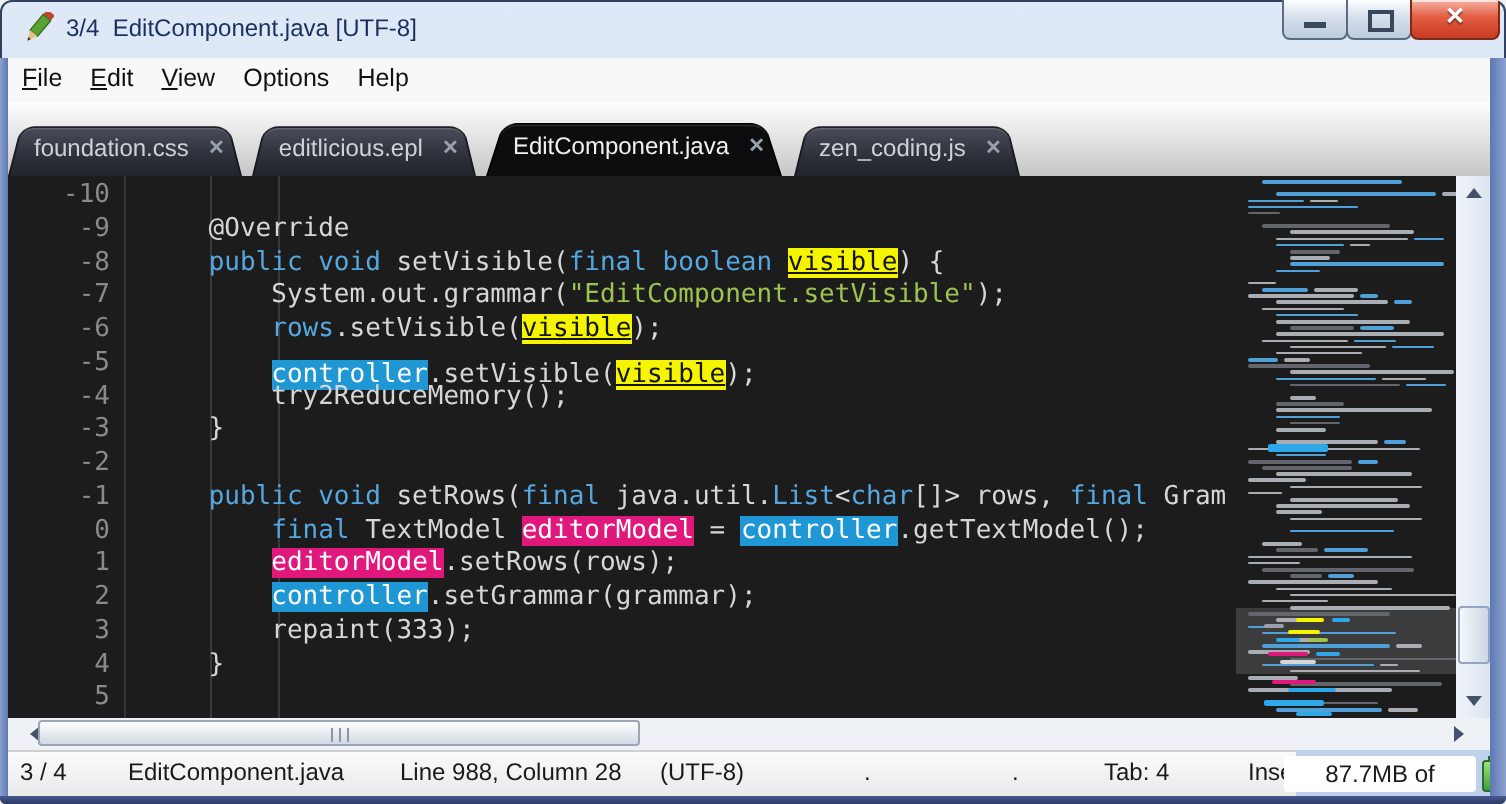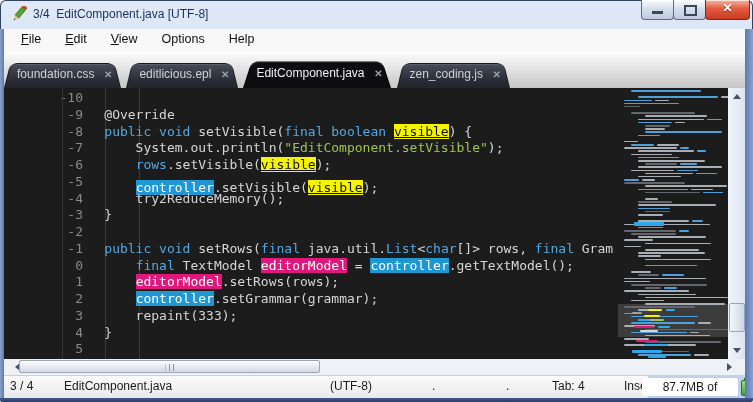--- a/index.html
+++ b/index.html
@@ -17,38 +17,38 @@
   .wbtn{position:absolute;top:0;height:19px;border:1px solid #5b6b84;border-top:none;
         border-radius:0 0 4px 4px;box-shadow:inset 0 1px 0 rgba(255,255,255,.65);cursor:default;}
   .wbtn-min{left:641px;width:31px;background:linear-gradient(#fbfdfe,#d6dfeb 45%,#bfccde);}
   .wbtn-max{left:673px;width:31px;background:linear-gradient(#fbfdfe,#d6dfeb 45%,#bfccde);}
   .wbtn-close{left:705px;width:43px;background:linear-gradient(#f6b5a6,#e25d42 45%,#c83a22);border-color:#7e2a15;
         color:#fff;font-size:12px;font-weight:bold;text-align:center;line-height:17px;text-shadow:0 1px 1px rgba(0,0,0,.5);}
   .glyph-min{position:absolute;left:10px;bottom:5px;width:11px;height:3px;background:#39485d;}
   .glyph-max{position:absolute;left:10px;top:5px;width:9px;height:7px;border:2px solid #39485d;background:transparent;}
   
   .menubar{position:absolute;left:4px;right:8px;top:29px;height:22px;background:#f8f8f8;font-size:12.5px;color:#111;}
-  .menu-item{display:inline-block;padding:3px 7px 0 17px;}
+  .menu-item{display:inline-block;padding:3px 7px 0 7px;}
   
   .tabstrip{position:absolute;left:4px;right:8px;top:51px;height:37px;
             background:linear-gradient(#fefefe,#c6c6c6);display:flex;align-items:flex-end;gap:5px;box-sizing:border-box;}
   .tab{position:relative;height:28px;padding:0 27px 0 13px;display:flex;align-items:center;
        color:#ced1d7;font-size:12px;white-space:nowrap;}
   .tab::before{content:"";position:absolute;inset:0;background:linear-gradient(#484d5a,#2a2d36 70%,#23252d);
        border:1px solid #171921;border-bottom:none;border-radius:8px 8px 0 0;
        transform:perspective(16px) rotateX(4deg);transform-origin:50% 100%;
        box-shadow:inset 0 1px 0 rgba(255,255,255,.14);}
   .tab.active{height:30px;color:#f0f0f0;}
   .tab.active::before{background:#0d0d10;border-color:#000;}
   .tab-label{position:relative;z-index:1;}
   .tab-close{position:absolute;right:9px;top:50%;transform:translateY(-50%);z-index:1;
        font-size:10px;font-weight:bold;color:#9aa0ab;}
   
   .editor{position:absolute;left:4px;top:88px;width:741px;height:271px;background:#1c1c1c;overflow:hidden;}
-  .gutter{position:absolute;left:0;top:0;width:54px;height:100%;margin-left:28px;}
+  .gutter{position:absolute;left:0;top:0;width:54px;height:100%;}
   .gut-num{position:absolute;right:3px;width:51px;text-align:right;
        font:13px "DejaVu Sans Mono",monospace;line-height:16.75px;color:#8a8a8a;}
   .vline{position:absolute;top:0;bottom:0;width:1px;background:#3a3a3a;}
   .gutter-sep{left:58px;background:#343434;}
   .guide-1{left:101px;} .guide-2{left:135px;}
   .code-area{position:absolute;left:69px;top:0;right:127px;height:100%;overflow:hidden;}
   .code-line{position:absolute;left:0;white-space:pre;font:13px "DejaVu Sans Mono",monospace;
        line-height:16.75px;height:16.75px;}
   .tok-p{color:#d6d6d6;} .tok-k{color:#55a7e0;} .tok-s{color:#9dc34f;}
   .tok-y{background:#f5f500;color:#141414;text-decoration:underline;}
@@ -156,21 +156,21 @@
         <div class="gut-num" style="top: 236.5px;">4</div>
         <div class="gut-num" style="top: 253.25px;">5</div>
       </div>
     <div class="vline gutter-sep"></div>
     <div class="vline guide-1"></div>
     <div class="vline guide-2"></div>
     <div class="code-area">
         <div class="code-line" style="top: 2px;"></div>
         <div class="code-line" style="top: 18.75px;"><span class="tok-p">    @Override</span></div>
         <div class="code-line" style="top: 35.5px;"><span class="tok-p">    </span><span class="tok-k">public void</span><span class="tok-p"> setVisible(</span><span class="tok-k">final boolean</span><span class="tok-p"> </span><span class="tok-y">visible</span><span class="tok-p">) {</span></div>
-        <div class="code-line" style="top: 52.25px;"><span class="tok-p">        System.out.println(</span><span class="tok-s">"EditComponent.setVisible"</span><span class="tok-p">);</span></div>
+        <div class="code-line" style="top: 52.25px;"><span class="tok-p">        System.out.grammar(</span><span class="tok-s">"EditComponent.setVisible"</span><span class="tok-p">);</span></div>
         <div class="code-line" style="top: 69px;"><span class="tok-p">        </span><span class="tok-k">rows</span><span class="tok-p">.setVisible(</span><span class="tok-y">visible</span><span class="tok-p">);</span></div>
         <div class="code-line" style="top: 92px;"><span class="tok-p">        </span><span class="tok-b">controller</span><span class="tok-p">.setVisible(</span><span class="tok-y">visible</span><span class="tok-p">);</span></div>
         <div class="code-line" style="top: 102.5px;"><span class="tok-p">        try2ReduceMemory();</span></div>
         <div class="code-line" style="top: 119.25px;"><span class="tok-p">    }</span></div>
         <div class="code-line" style="top: 136px;"></div>
         <div class="code-line" style="top: 152.75px;"><span class="tok-p">    </span><span class="tok-k">public void</span><span class="tok-p"> setRows(</span><span class="tok-k">final</span><span class="tok-p"> java.util.</span><span class="tok-k">List</span><span class="tok-p">&lt;</span><span class="tok-k">char</span><span class="tok-p">[]&gt; rows, </span><span class="tok-k">final</span><span class="tok-p"> Gram</span></div>
         <div class="code-line" style="top: 186.25px;"><span class="tok-p">        </span><span class="tok-m">editorModel</span><span class="tok-p">.setRows(rows);</span></div>
         <div class="code-line" style="top: 169.5px;"><span class="tok-p">        </span><span class="tok-k">final</span><span class="tok-p"> TextModel </span><span class="caret"></span><span class="tok-m">editorModel</span><span class="tok-p"> = </span><span class="tok-b">controller</span><span class="tok-p">.getTextModel();</span></div>
         <div class="code-line" style="top: 203px;"><span class="tok-p">        </span><span class="tok-b">controller</span><span class="tok-p">.setGrammar(grammar);</span></div>
         <div class="code-line" style="top: 219.75px;"><span class="tok-p">        repaint(333);</span></div>
@@ -310,20 +310,21 @@
       <div class="hs-grip"></div>
     </div>
     <div class="hs-btn hs-right">
         <div class="tri-right"></div>
       </div>
   </div>
 
   <div class="statusbar">
     <span class="st st-buffer">3 / 4</span>
     <span class="st st-file">EditComponent.java</span>
+    <span class="st st-caret">Line 988, Column 28</span>
     <span class="st st-enc">(UTF-8)</span>
     <span class="st st-dot1">.</span>
     <span class="st st-dot2">.</span>
     <span class="st st-tab">Tab: 4</span>
     <span class="st st-mode">Insert</span>
     <span class="mem-chip">87.7MB of 159.0M</span>
     <span class="battery"></span>
   </div>
 
   <div class="frame frame-left"></div>

